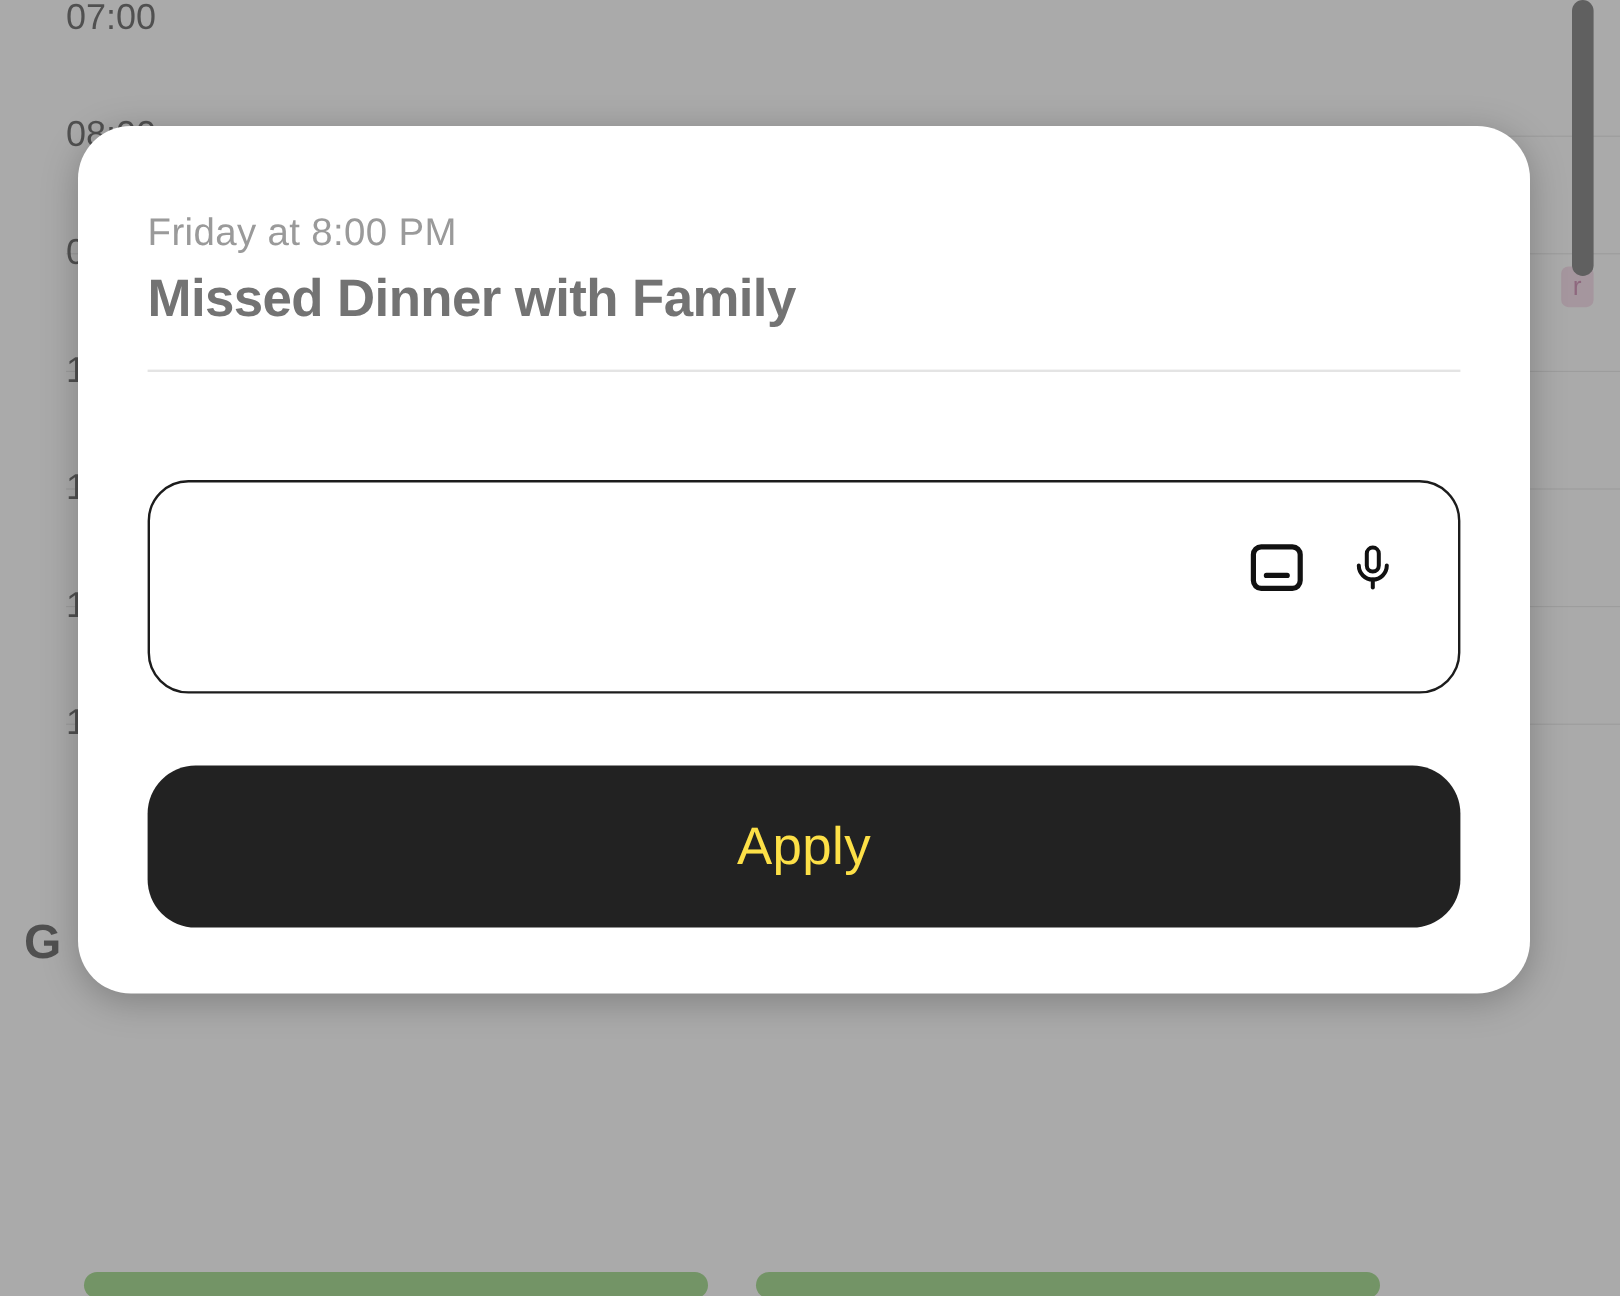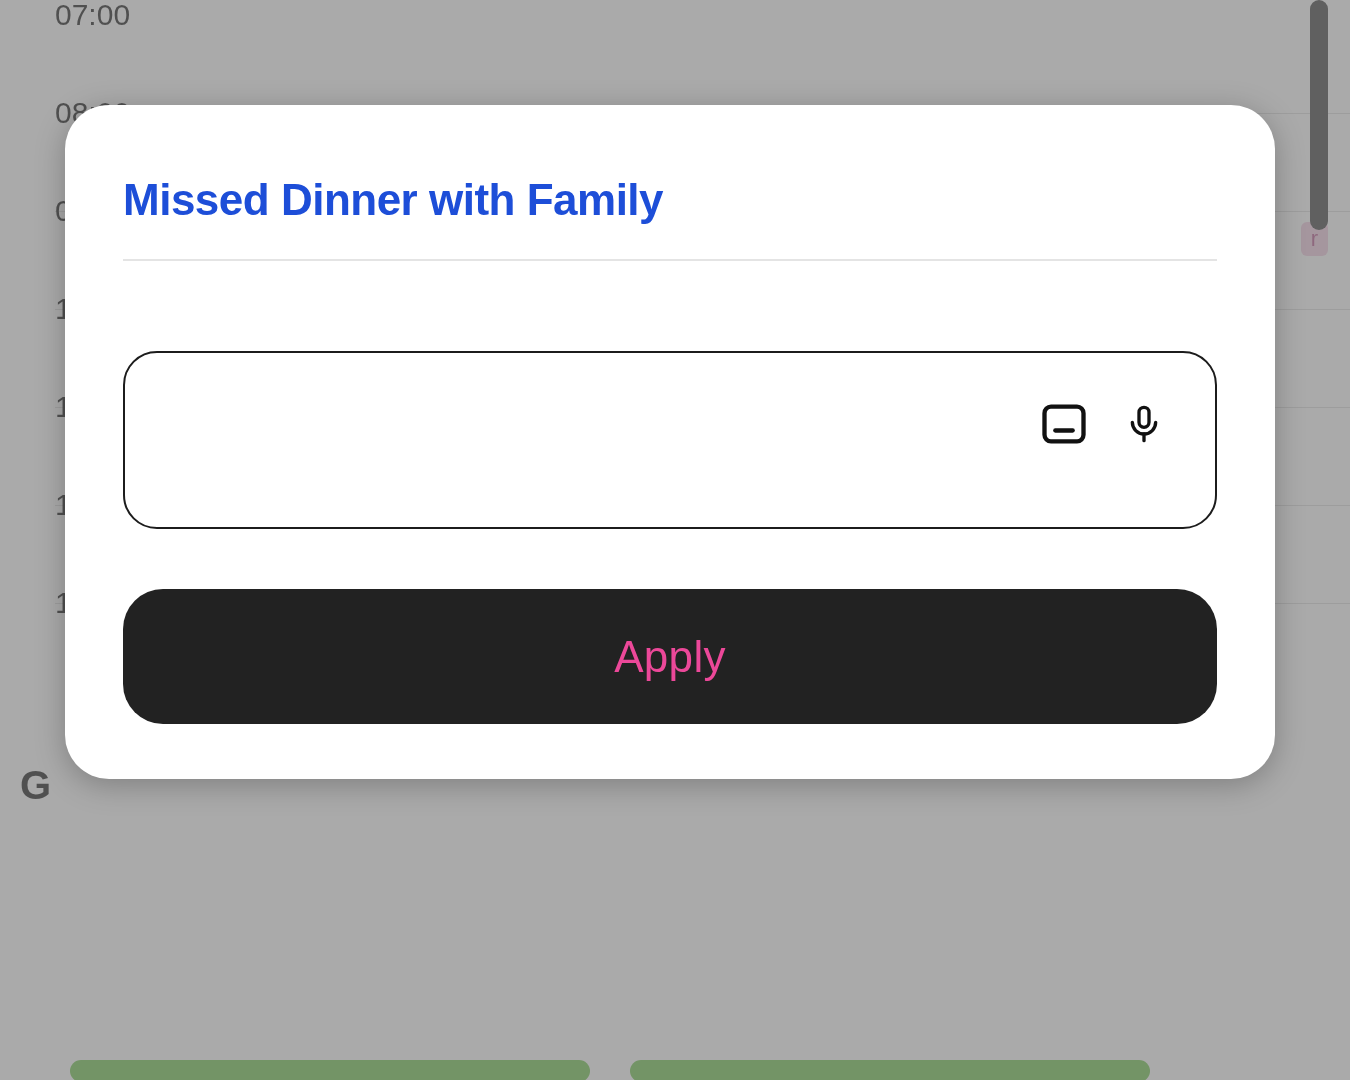--- a/index.html
+++ b/index.html
@@ -66,21 +66,21 @@
     .modal .when {
       font-size: 32px;
       color: #9a9a9a;
       font-weight: 400;
       letter-spacing: 0.3px;
       margin-bottom: 12px;
     }
     .modal .title {
       font-size: 44px;
       font-weight: 600;
-      color: #1d4ed8;
+      color: #737373;
       letter-spacing: -0.5px;
       margin-bottom: 34px;
     }
     .modal hr {
       border: none;
       border-top: 2px solid #e4e4e4;
       margin-bottom: 90px;
     }
     .modal .prompt-label {
       font-size: 42px;
@@ -116,21 +116,21 @@
       display: flex; align-items: center; justify-content: center;
       cursor: pointer;
       color: #111;
     }
     .apply-btn {
       width: 100%;
       height: 135px;
       border: none;
       border-radius: 40px;
       background: #222222;
-      color: #ec4899;
+      color: #fde047;
       font-size: 44px;
       font-weight: 500;
       letter-spacing: 0.3px;
       cursor: pointer;
     }
   </style>
 </head>
 <body>
 
 <div class="bg">
@@ -162,20 +162,21 @@
   <div class="scrollbar-track"></div>
 
   <div class="green-bar" style="left:70px;  top:1060px; width:520px;"></div>
   <div class="green-bar" style="left:630px; top:1060px; width:520px;"></div>
 
   <div class="dimmer"></div>
 </div>
 
 <div class="modal">
 
+  <div class="when">Friday at 8:00 PM</div>
   <div class="title">Missed Dinner with Family</div>
   <hr>
 
 
   <div class="input-wrap">
     <textarea placeholder="" style=""></textarea>
 
     <div class="input-icons">
       <span class="icon-btn">
         <svg viewBox="0 0 24 24" width="52" height="52" fill="none" stroke="currentColor" stroke-width="2" stroke-linecap="round" stroke-linejoin="round">

